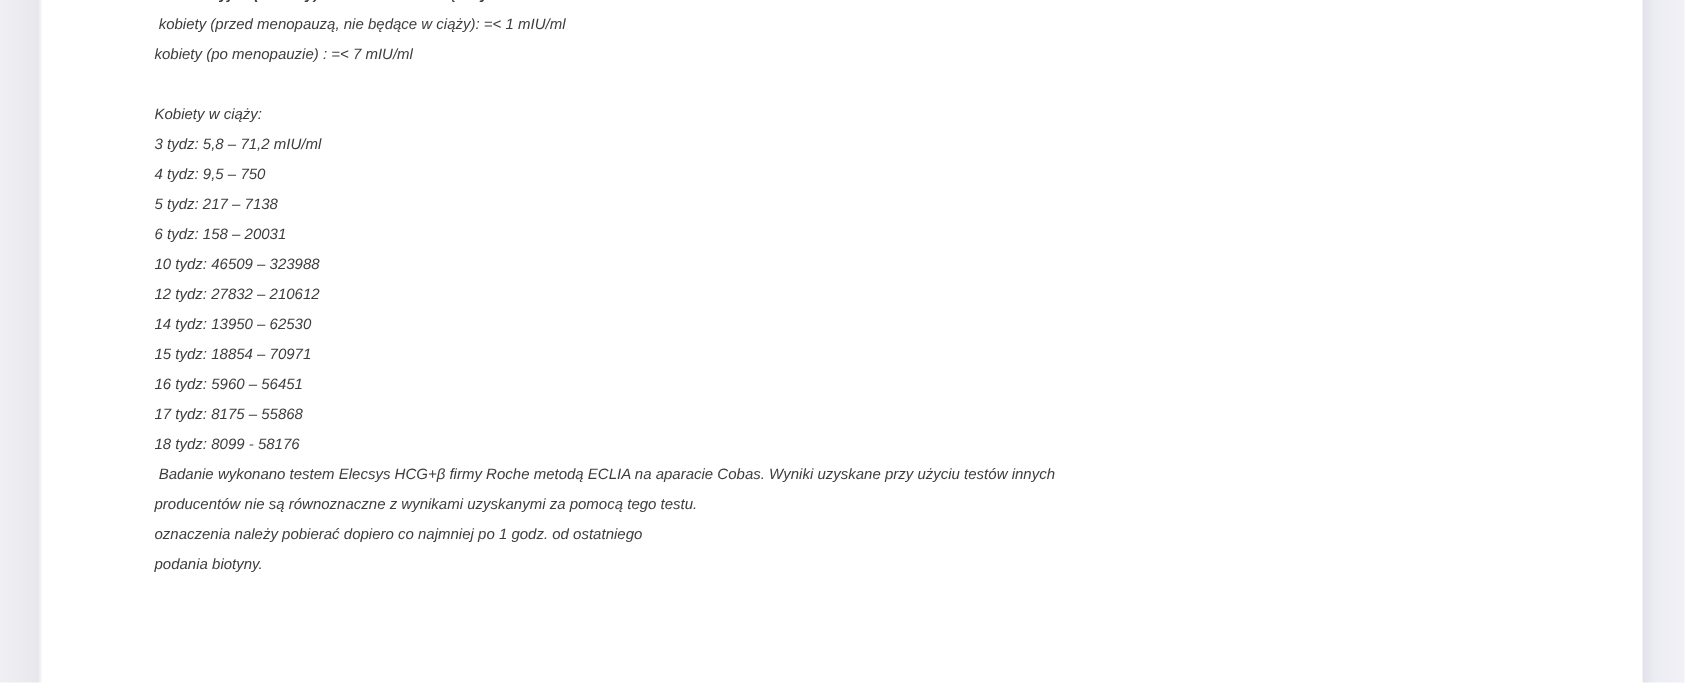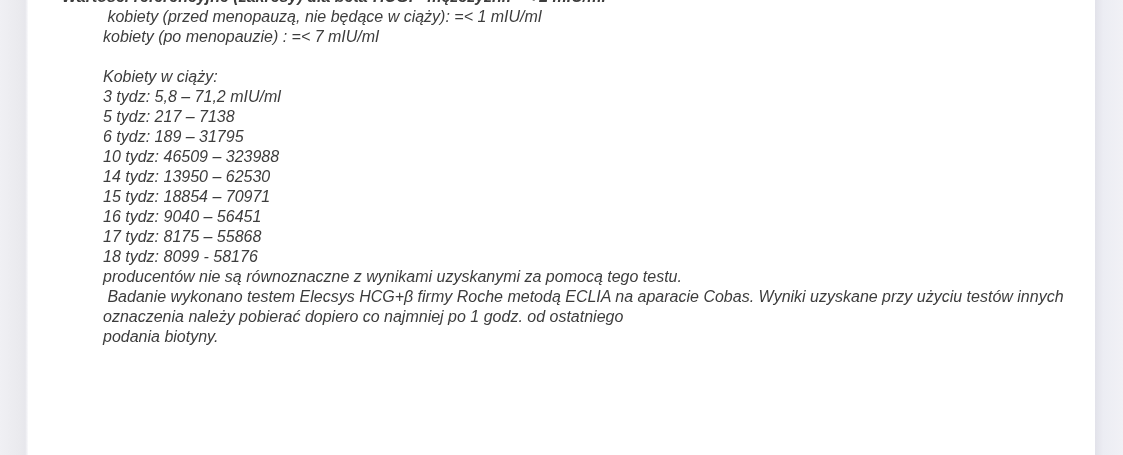--- a/index.html
+++ b/index.html
@@ -30,21 +30,21 @@
   }
   .report-body {
     position: absolute;
     left: 28px;
     top: 0;
     width: 1067px;
     height: 455px;
     overflow: hidden;
     color: #3d3d3d;
     font-style: italic;
-    font-size: 16px;
+    font-size: 10px;
   }
   .lines {
     margin-top: -13px;
     padding-left: 75px;
   }
   .line {
     height: 20px;
     line-height: 20px;
     white-space: pre;
   }
@@ -60,26 +60,28 @@
 <div class="page-margin right"></div>
 
 <div class="report-body">
   <div class="lines">
     <div class="line clipped-header">Wartości referencyjne (zakresy) dla beta-HCG:   mężczyźni: =&lt; 2 mIU/ml</div>
     <div class="line"> kobiety (przed menopauzą, nie będące w ciąży): =&lt; 1 mIU/ml</div>
     <div class="line">kobiety (po menopauzie) : =&lt; 7 mIU/ml</div>
     <div class="line"></div>
     <div class="line">Kobiety w ciąży:</div>
     <div class="line">3 tydz: 5,8 – 71,2 mIU/ml</div>
+    <div class="line">4 tydz: 9,5 – 750</div>
     <div class="line">5 tydz: 217 – 7138</div>
-    <div class="line">6 tydz: 189 – 31795</div>
+    <div class="line">6 tydz: 158 – 20031</div>
     <div class="line">10 tydz: 46509 – 323988</div>
+    <div class="line">12 tydz: 27832 – 210612</div>
     <div class="line">14 tydz: 13950 – 62530</div>
     <div class="line">15 tydz: 18854 – 70971</div>
-    <div class="line">16 tydz: 9040 – 56451</div>
+    <div class="line">16 tydz: 5960 – 56451</div>
     <div class="line">17 tydz: 8175 – 55868</div>
     <div class="line">18 tydz: 8099 - 58176</div>
+    <div class="line"> Badanie wykonano testem Elecsys HCG+β firmy Roche metodą ECLIA na aparacie Cobas. Wyniki uzyskane przy użyciu testów innych</div>
     <div class="line">producentów nie są równoznaczne z wynikami uzyskanymi za pomocą tego testu.</div>
-    <div class="line"> Badanie wykonano testem Elecsys HCG+β firmy Roche metodą ECLIA na aparacie Cobas. Wyniki uzyskane przy użyciu testów innych</div>
     <div class="line">oznaczenia należy pobierać dopiero co najmniej po 1 godz. od ostatniego</div>
     <div class="line">podania biotyny.</div>
   </div>
 </div>
 
 </body></html>

